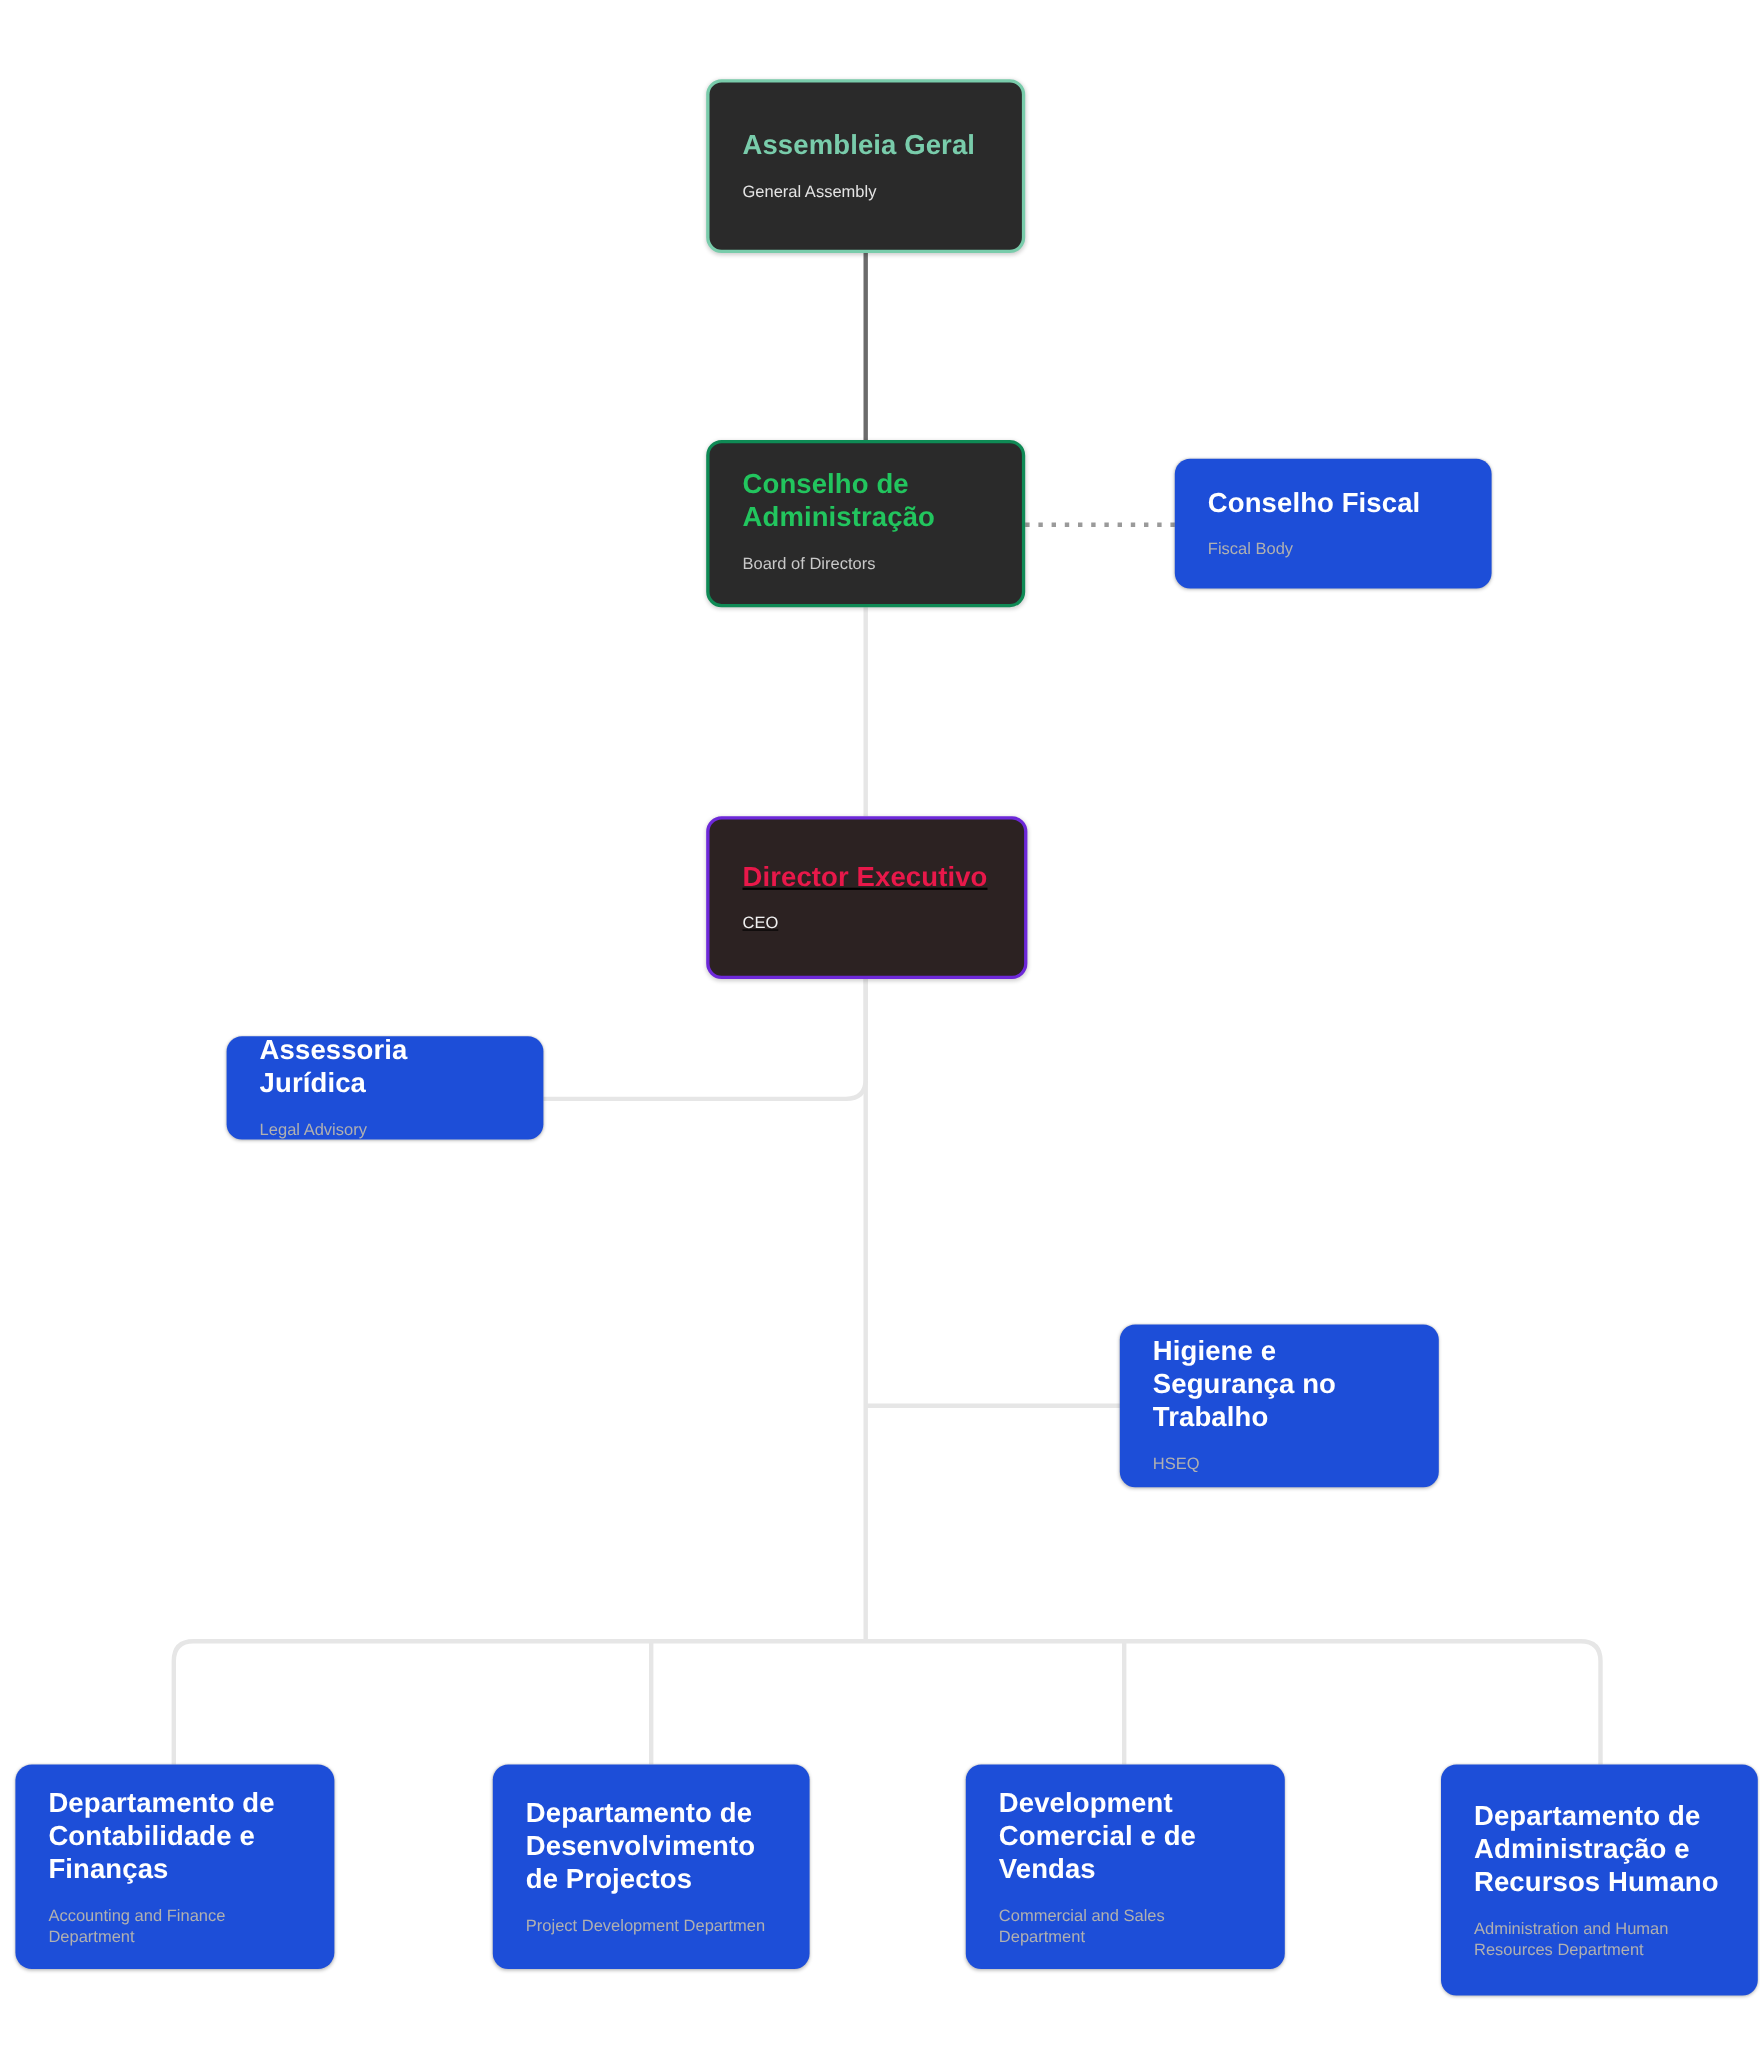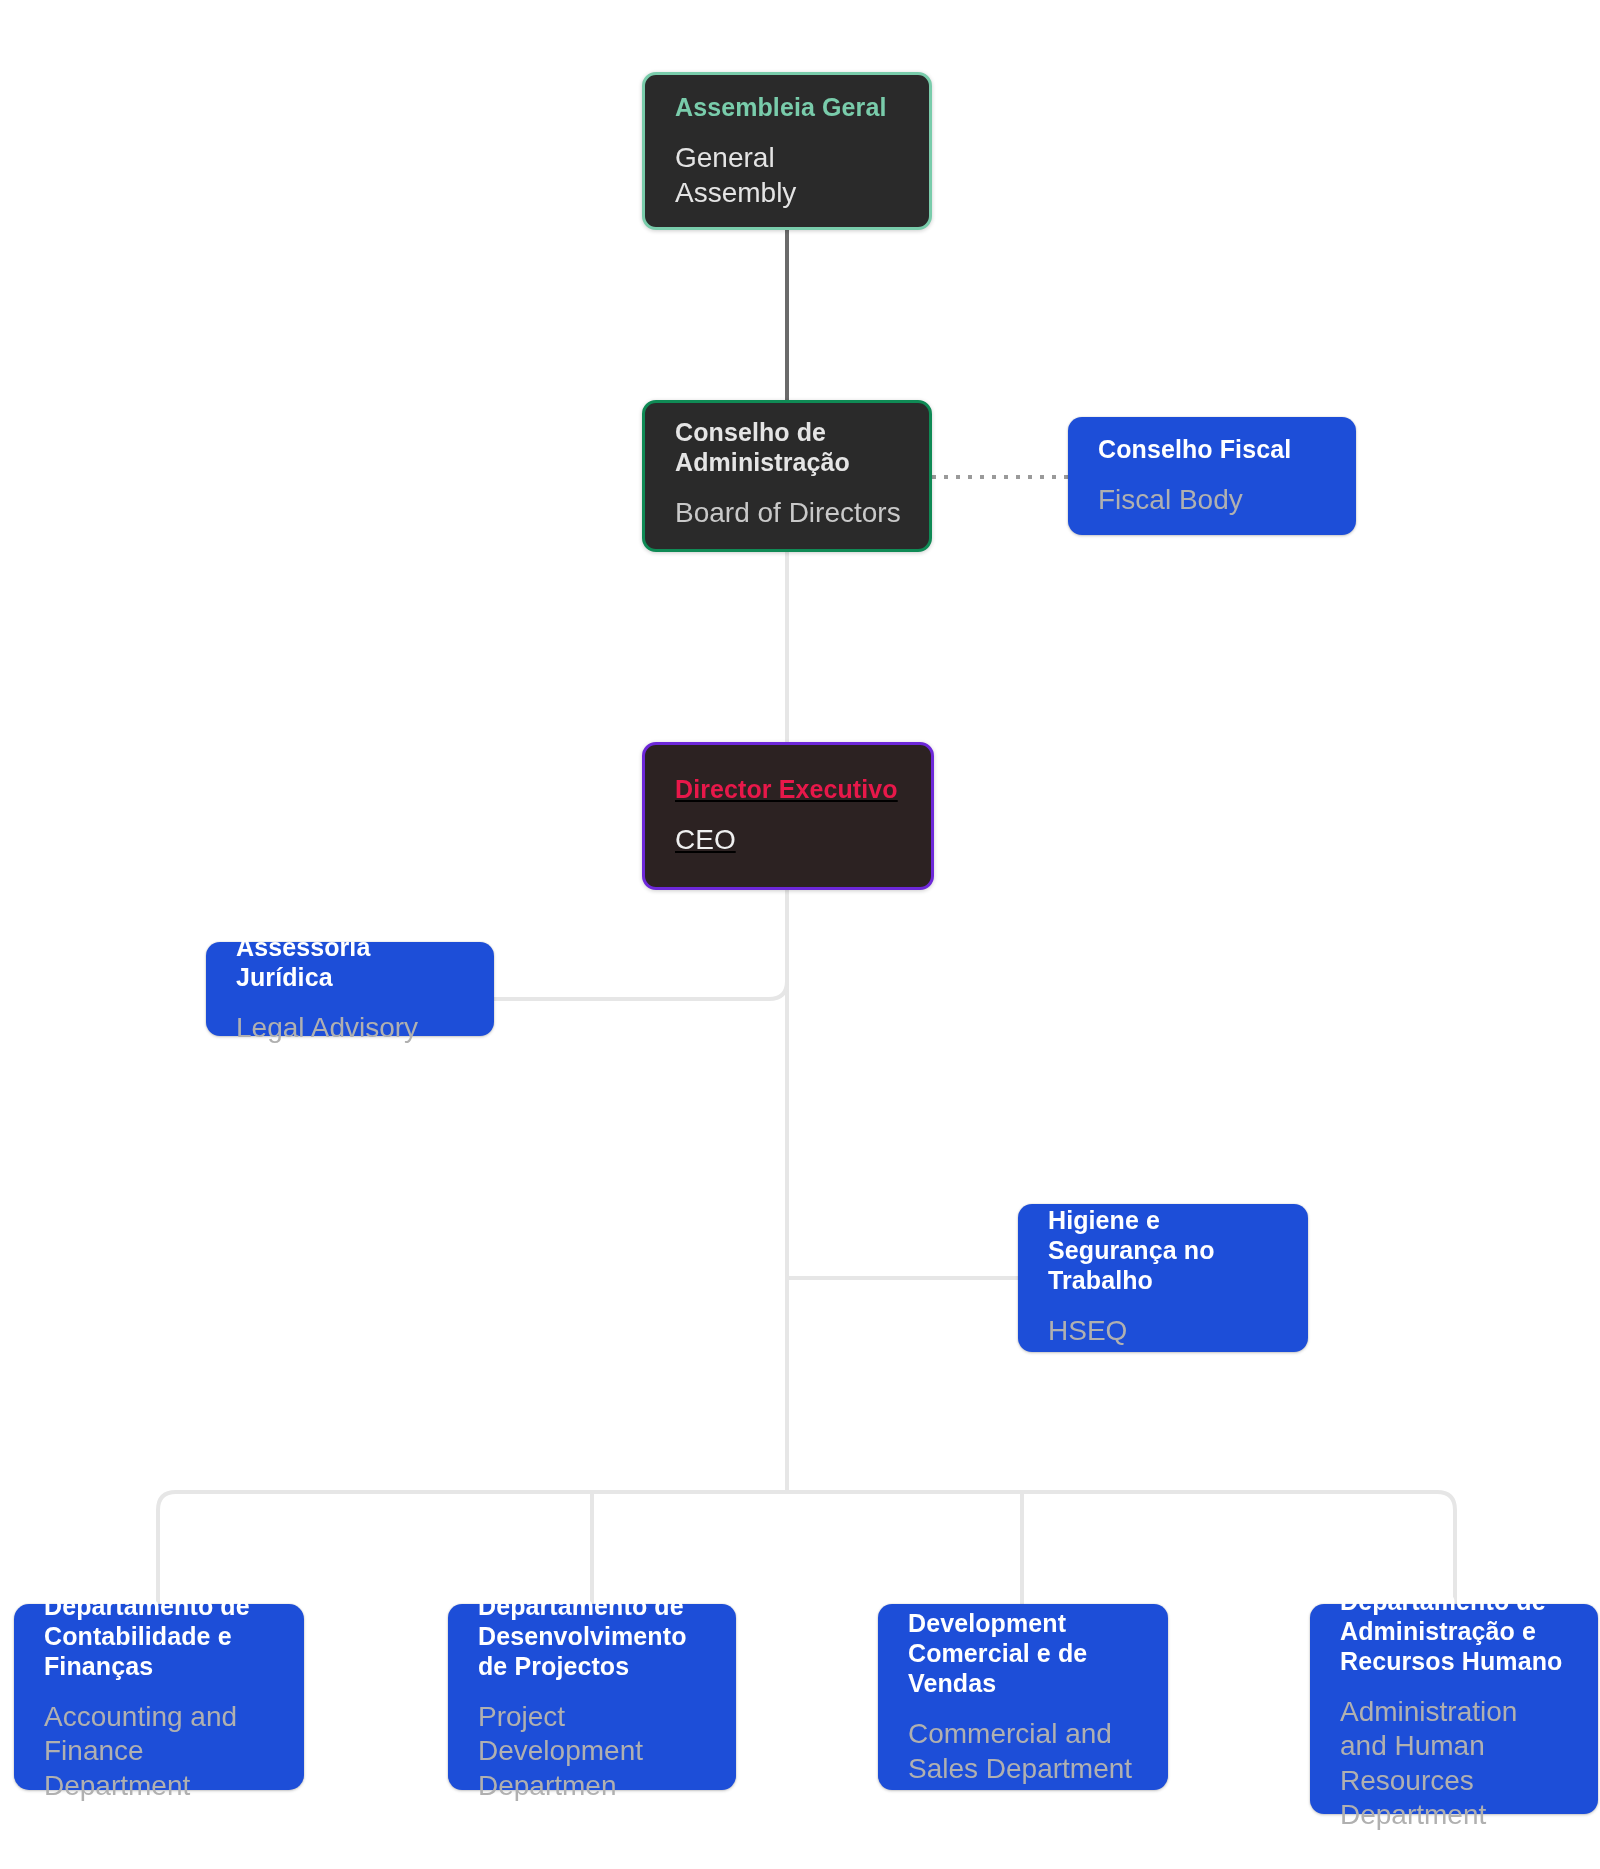--- a/index.html
+++ b/index.html
@@ -47,42 +47,42 @@
     z-index: 3;
   }
   .node .title {
     font-size: 25px;
     font-weight: 700;
     line-height: 1.2;
     color: #ffffff;
     letter-spacing: 0.1px;
   }
   .node .subtitle {
-    font-size: 28px;
+    font-size: 15px;
     font-weight: 400;
     line-height: 1.22;
     color: #b4b4b4;
     margin-top: 19px;
   }
 
   
   .node.mint {
     border: 3px solid #79ccab;
     background: #2a2a2a;
     box-shadow: 0 1px 4px rgba(0,0,0,0.20);
   }
   .node.mint .title { color: #79ccab; }
   .node.mint .subtitle { color: #e4e4e4; }
 
   .node.green {
     border: 3px solid #0f8a55;
     background: #2a2a2a;
     box-shadow: 0 1px 4px rgba(0,0,0,0.20);
   }
-  .node.green .title { color: #e5e5e5; }
+  .node.green .title { color: #22c55e; }
   .node.green .subtitle { color: #c9c9c9; }
 
   .node.crimson {
     border: 3px solid #6d28d9;
     background: #2c2222;
     box-shadow: 0 1px 4px rgba(0,0,0,0.20);
     text-decoration: underline;
   }
   .node.crimson .title { color: #e8184a; }
   .node.crimson .subtitle { color: #f0f0f0; }

